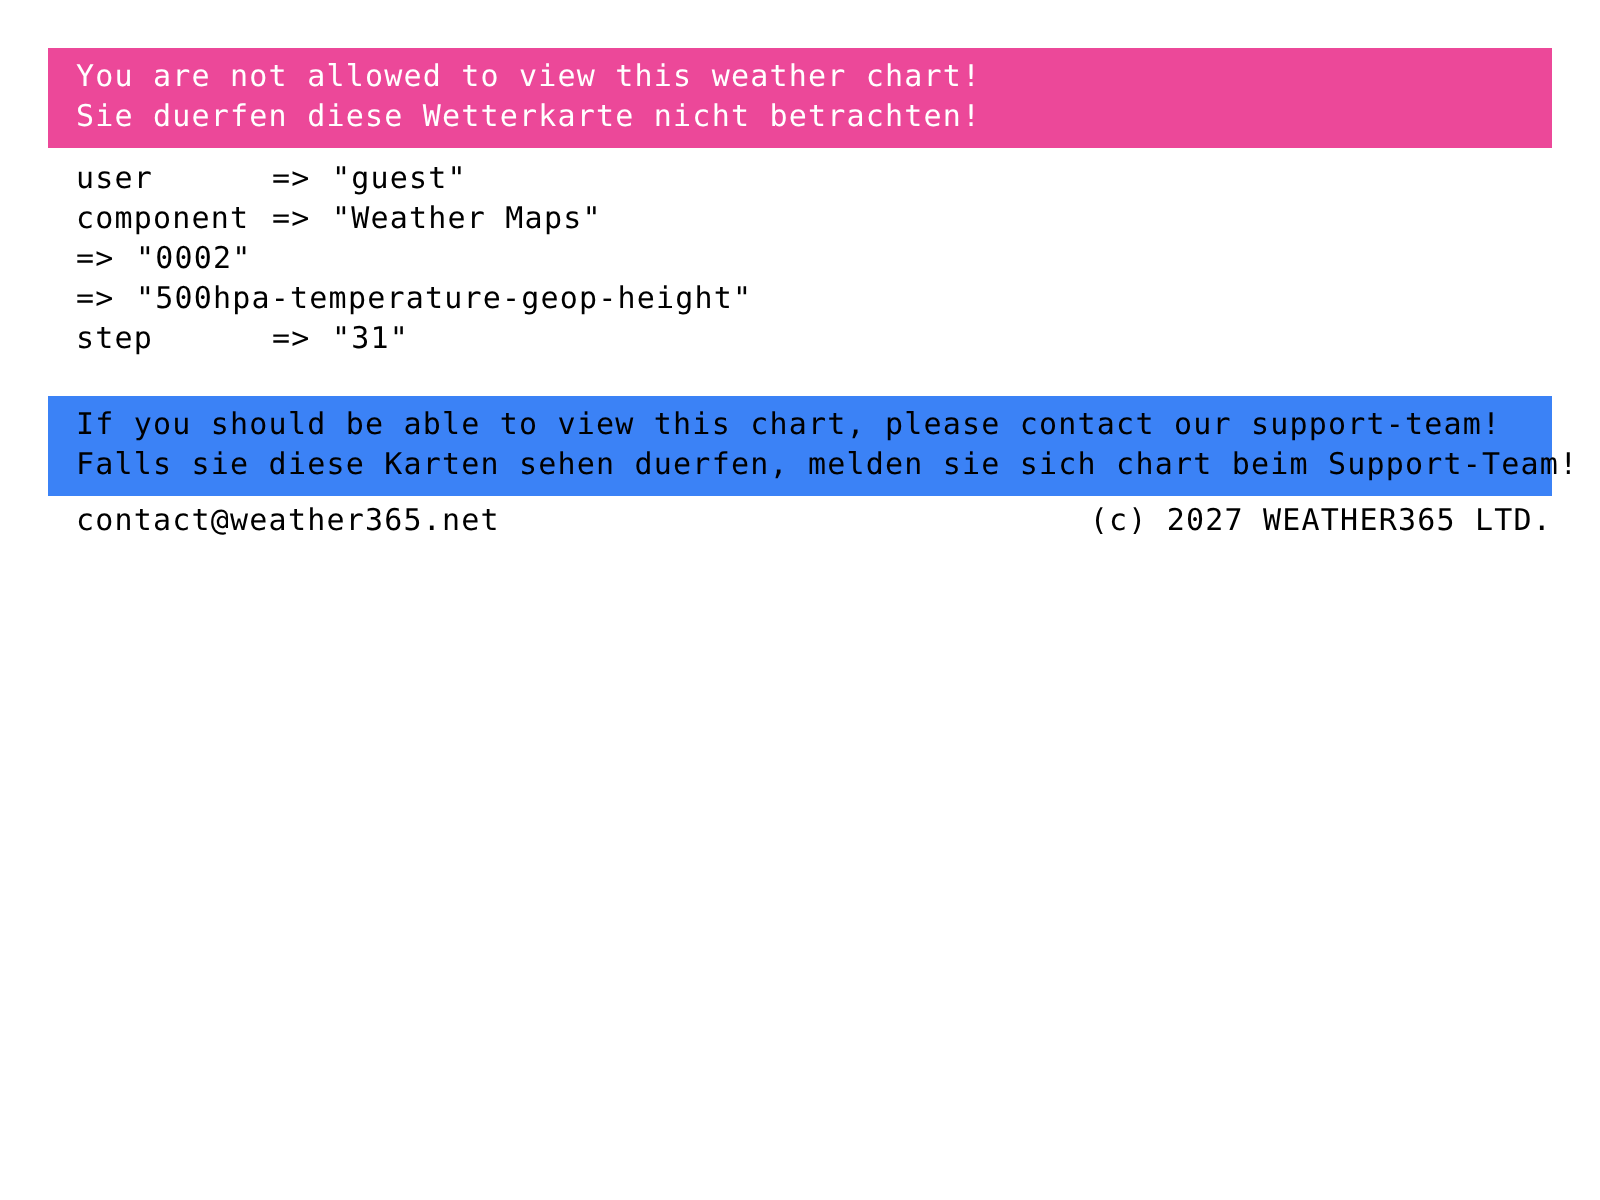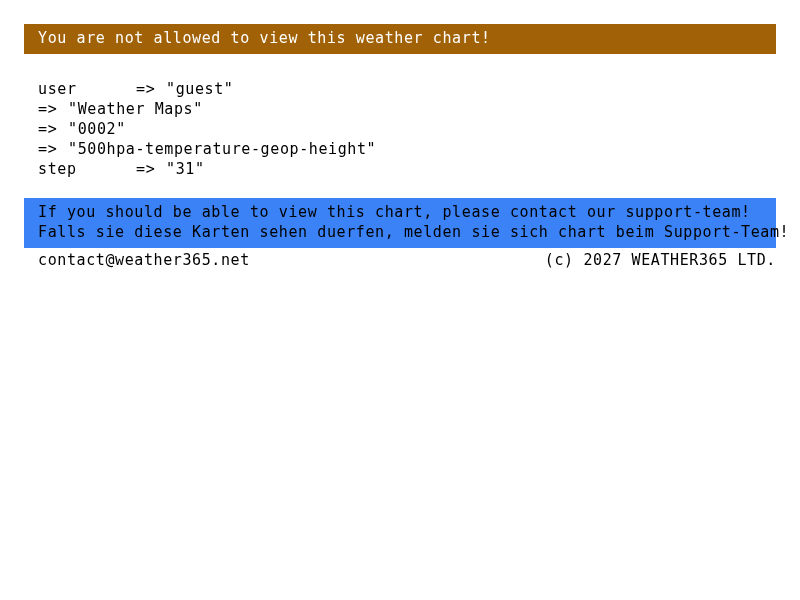--- a/index.html
+++ b/index.html
@@ -24,21 +24,21 @@
     left: 24px;
     width: 752px;
     box-sizing: border-box;
     padding: 4px 14px 6px 14px;
     font-size: 15px;
     line-height: 20px;
     letter-spacing: 0.6px;
   }
   .banner-error {
     top: 24px;
-    background: #a16207;
+    background: #ec4899;
     color: #ffffff;
   }
   .banner-info {
     top: 198px;
     background: #3b82f6;
     color: #000000;
   }
   .banner-line {
     white-space: pre;
   }
@@ -81,29 +81,31 @@
     white-space: pre;
   }
 </style>
 </head>
 <body>
 
 <div class="page">
 
   <div class="banner banner-error">
     <div class="banner-line">You are not allowed to view this weather chart!</div>
+    <div class="banner-line">Sie duerfen diese Wetterkarte nicht betrachten!</div>
   </div>
 
   <div class="fields">
     <div class="field-row">
       <span class="field-key">user</span>
       <span class="field-arrow">=&gt;</span>
       <span class="field-val">"guest"</span>
     </div>
     <div class="field-row">
+      <span class="field-key">component</span>
       <span class="field-arrow">=&gt;</span>
       <span class="field-val">"Weather Maps"</span>
     </div>
     <div class="field-row">
       <span class="field-arrow">=&gt;</span>
       <span class="field-val">"0002"</span>
     </div>
     <div class="field-row">
       <span class="field-arrow">=&gt;</span>
       <span class="field-val">"500hpa-temperature-geop-height"</span>

